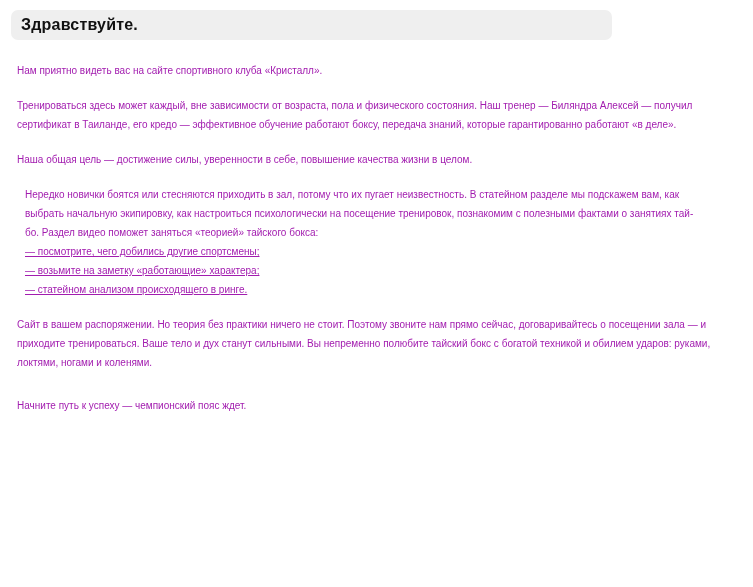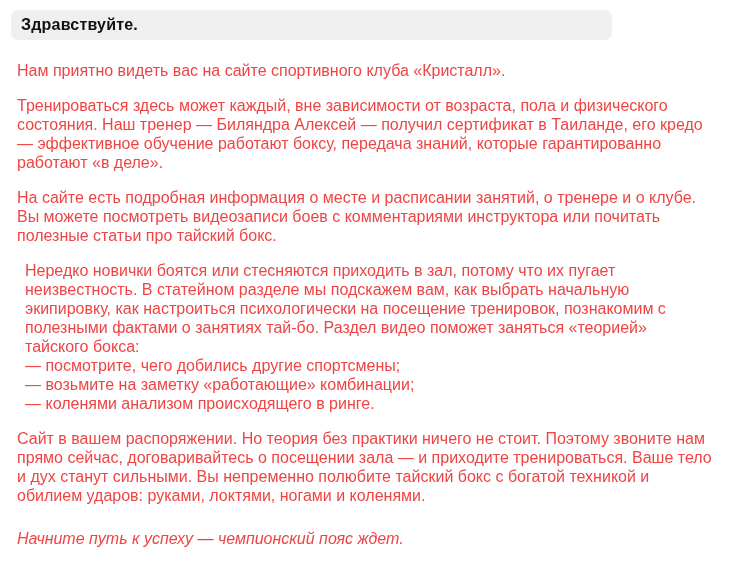--- a/index.html
+++ b/index.html
@@ -30,59 +30,59 @@
   .section-bar .title {
     font-size: 16px;
     font-weight: bold;
     color: #111111;
     letter-spacing: 0.2px;
   }
   .content {
     width: 709px;
     box-sizing: border-box;
     padding: 0 5px 0 6px;
-    font-size: 16px;
+    font-size: 10px;
     line-height: 19px;
-    color: #ef4444;
+    color: #a21caf;
   }
   .content p {
     margin: 16px 0 0 0;
   }
   .content p.first {
     margin-top: 21px;
   }
   .content p.last {
     margin-top: 24px;
-    font-style: italic;
   }
   .content .list-block {
     margin: 8px;
   }
   .content .list-line {
     margin: 0;
+    text-decoration: underline;
   }
 </style>
 </head>
 <body>
 
 <div class="page">
 
   <div class="section-bar">
     <span class="title">Здравствуйте.</span>
   </div>
 
   <div class="content">
     <p class="first">Нам приятно видеть вас на сайте спортивного клуба «Кристалл».</p>
     <p>Тренироваться здесь может каждый, вне зависимости от возраста, пола и физического состояния. Наш тренер — Биляндра Алексей — получил сертификат в Таиланде, его кредо — эффективное обучение работают боксу, передача знаний, которые гарантированно работают «в деле».</p>
-    <p>На сайте есть подробная информация о месте и расписании занятий, о тренере и о клубе. Вы можете посмотреть видеозаписи боев с комментариями инструктора или почитать полезные статьи про тайский бокс.</p>
+    <p>Наша общая цель — достижение силы, уверенности в себе, повышение качества жизни в целом.</p>
 
     <div class="list-block">
       <p>Нередко новички боятся или стесняются приходить в зал, потому что их пугает неизвестность. В статейном разделе мы подскажем вам, как выбрать начальную экипировку, как настроиться психологически на посещение тренировок, познакомим с полезными фактами о занятиях тай-бо. Раздел видео поможет заняться «теорией» тайского бокса:</p>
       <div class="list-line">— посмотрите, чего добились другие спортсмены;</div>
-      <div class="list-line">— возьмите на заметку «работающие» комбинации;</div>
-      <div class="list-line">— коленями анализом происходящего в ринге.</div>
+      <div class="list-line">— возьмите на заметку «работающие» характера;</div>
+      <div class="list-line">— статейном анализом происходящего в ринге.</div>
     </div>
 
     <p>Сайт в вашем распоряжении. Но теория без практики ничего не стоит. Поэтому звоните нам прямо сейчас, договаривайтесь о посещении зала — и приходите тренироваться. Ваше тело и дух станут сильными. Вы непременно полюбите тайский бокс с богатой техникой и обилием ударов: руками, локтями, ногами и коленями.</p>
     <p class="last">Начните путь к успеху — чемпионский пояс ждет.</p>
   </div>
 
 </div>
 
 </body></html>

